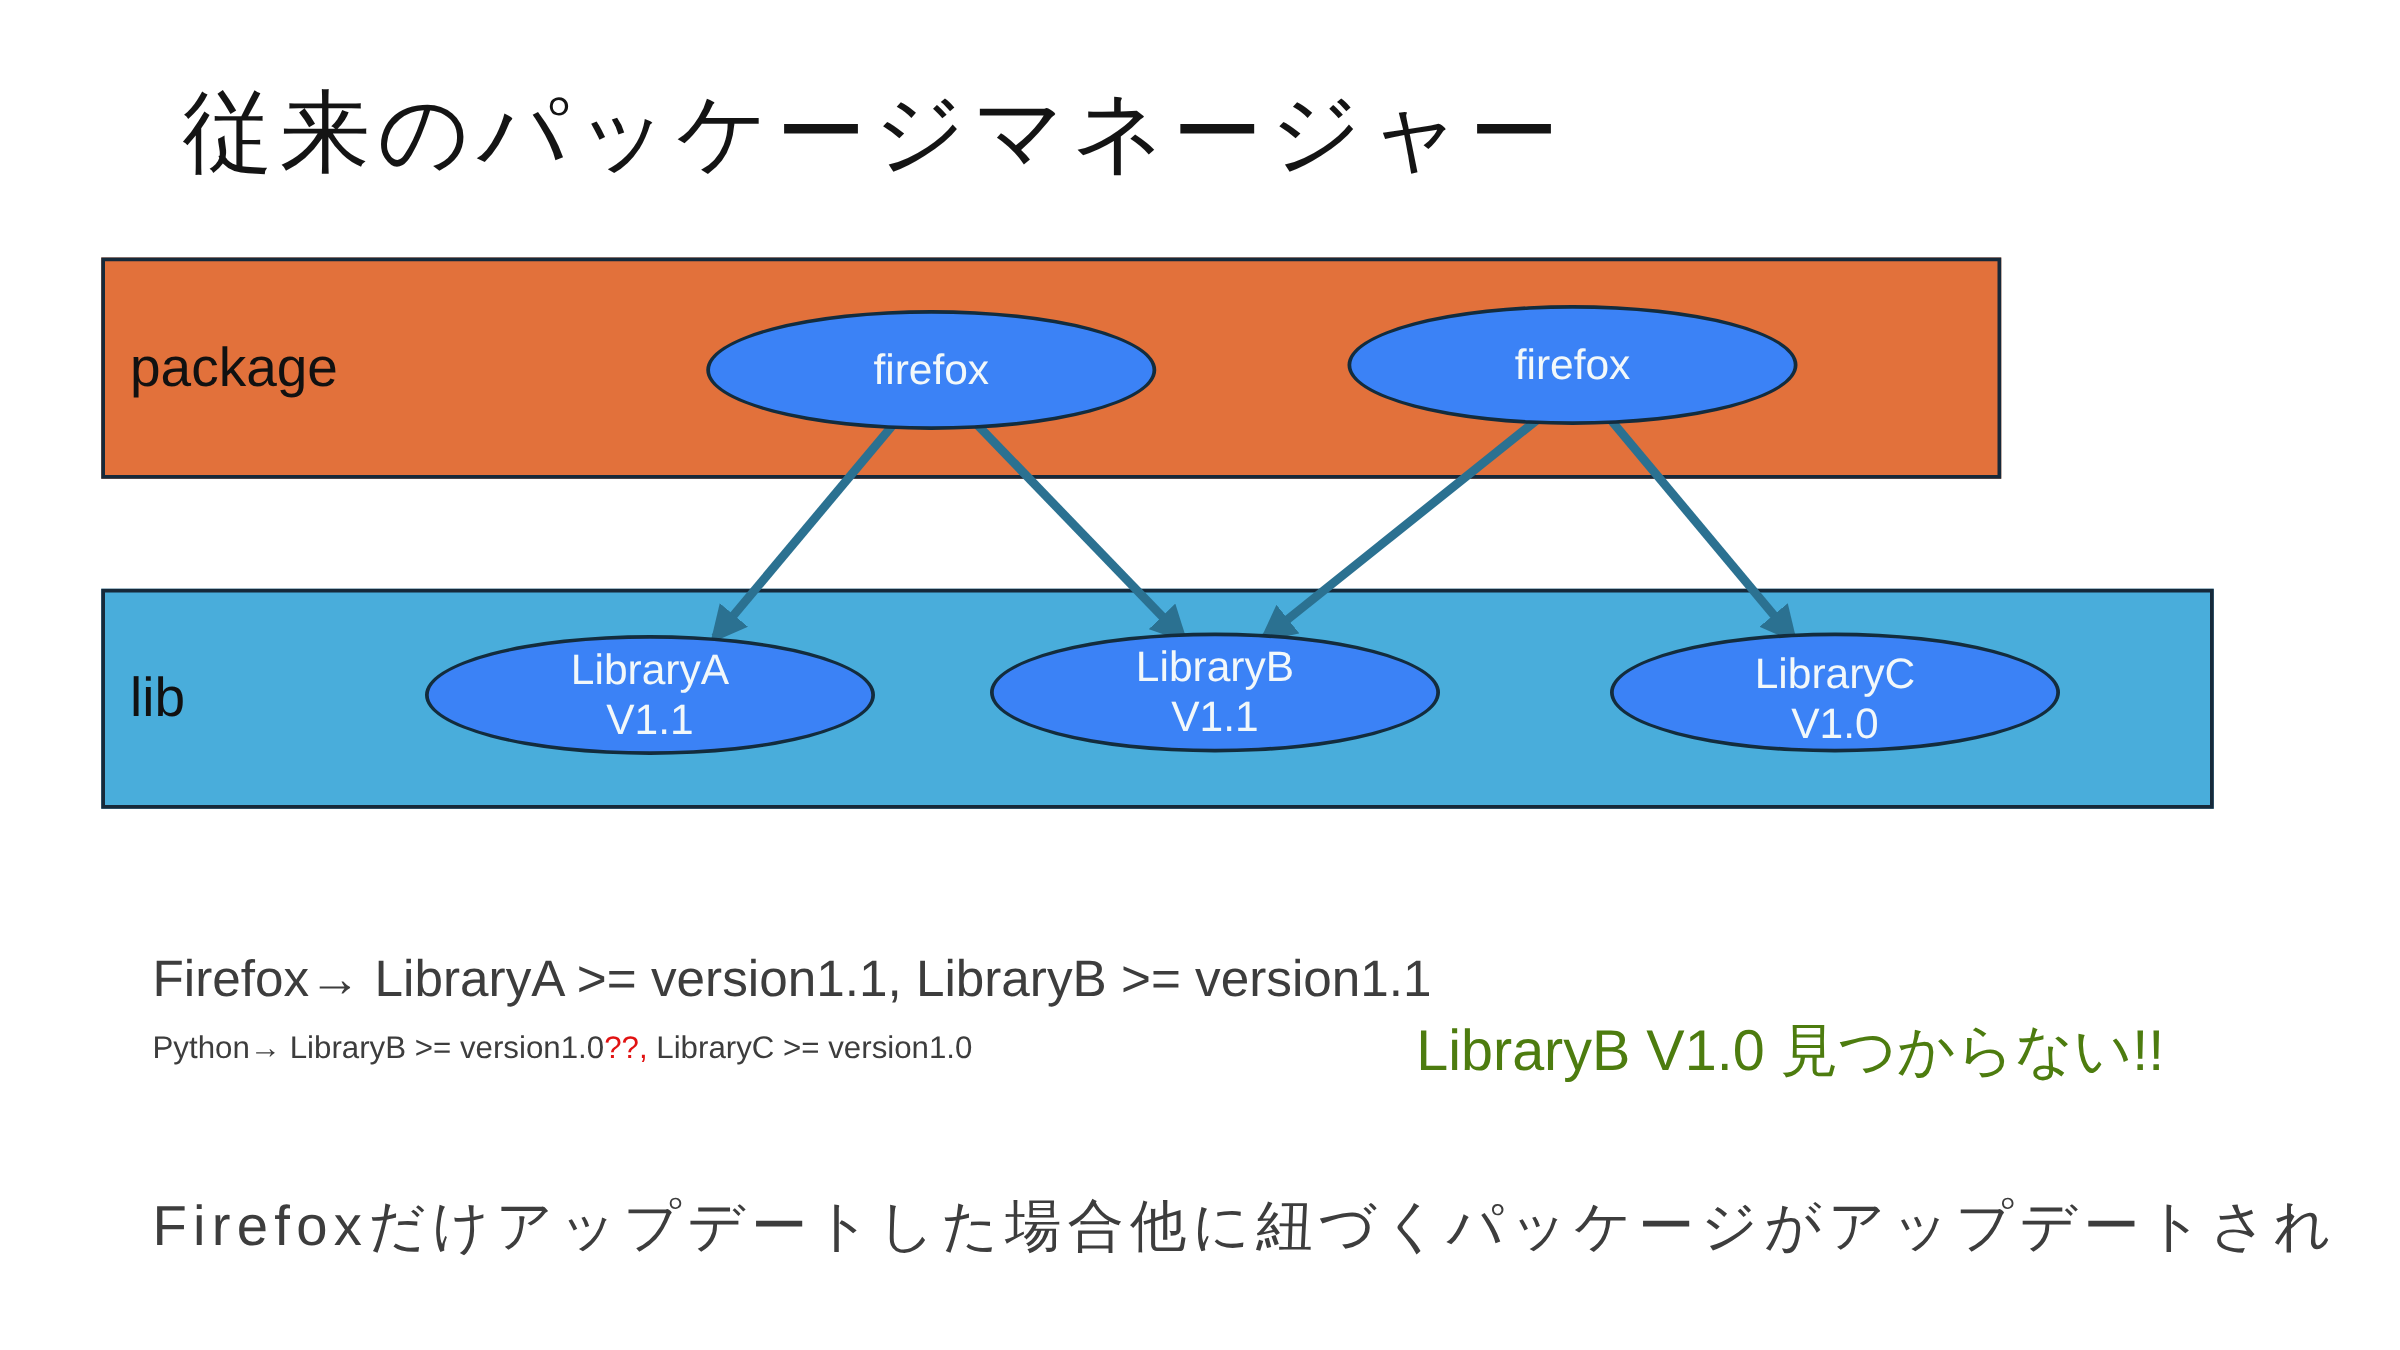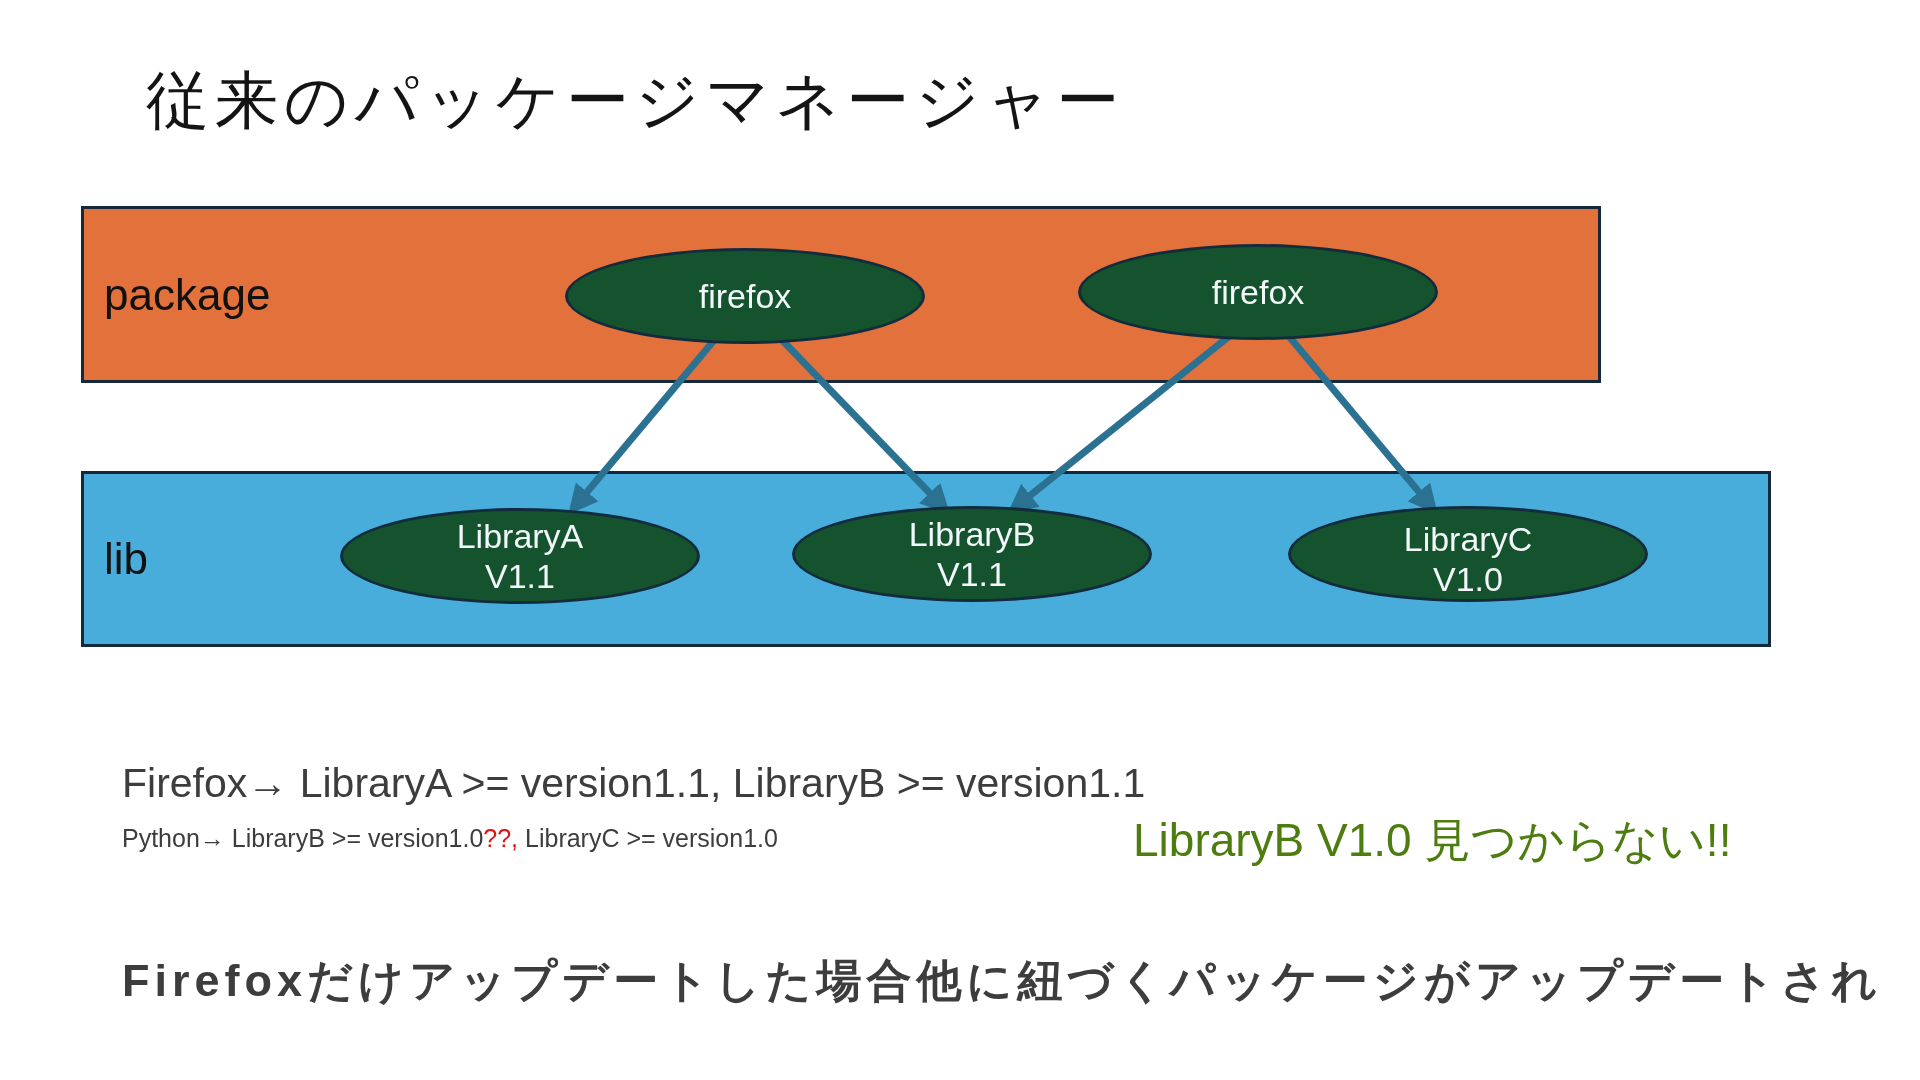--- a/index.html
+++ b/index.html
@@ -3,35 +3,35 @@
 <meta charset="utf-8">
 <style>
   html,body{margin:0;padding:0;}
   body{
     width:1920px;height:1080px;position:relative;background:#ffffff;overflow:hidden;
     font-family:"Liberation Sans","DejaVu Sans",sans-serif;
   }
   .abs{position:absolute;}
   
   .slide-title{
-    left:146px;top:58px;font-size:63px;letter-spacing:6px;font-weight:300;
+    left:146px;top:58px;font-size:72px;letter-spacing:6px;font-weight:300;
     color:#141414;white-space:nowrap;
   }
   
   .layer-box{
     border:3px solid #16293A;box-sizing:border-box;display:flex;align-items:center;
   }
   .pkg-box{left:81px;top:206px;width:1520px;height:177px;background:#E2713B;}
   .lib-box{left:81px;top:471px;width:1690px;height:176px;background:#49ADDB;}
   .layer-label{
     margin-left:20px;font-size:44px;font-weight:400;color:#111111;line-height:1;
   }
   
   .node{
-    width:360px;height:96px;border-radius:50%;background:#14532d;
+    width:360px;height:96px;border-radius:50%;background:#3b82f6;
     border:3px solid #132C3D;box-sizing:border-box;
     display:flex;flex-direction:column;align-items:center;justify-content:center;
     color:#F2F8FA;font-size:34px;font-weight:300;line-height:40px;text-align:center;
   }
   .node-firefox{left:565px;top:248px;}
   .node-python{left:1078px;top:244px;}
   .node-liba{left:340px;top:508px;}
   .node-libb{left:792px;top:506px;text-align:right;}
   .node-libc{left:1288px;top:506px;justify-content:flex-end;}
   
@@ -41,21 +41,21 @@
     left:122px;top:740px;font-size:41px;font-weight:300;color:#3D3D3D;white-space:nowrap;margin-top:20px;
   }
   .note-line2{
     left:122px;top:824px;font-size:25px;font-weight:300;color:#3D3D3D;white-space:nowrap;
   }
   .red-inline{color:#E11212;}
   .alert-text{
     left:1133px;top:810px;font-size:46px;font-weight:400;color:#4d7c0f;white-space:nowrap;
   }
   .paragraph{
-    left:122px;top:952px;font-size:45px;font-weight:700;color:#3D3D3D;
+    left:122px;top:952px;font-size:45px;font-weight:400;color:#3D3D3D;
     line-height:58px;letter-spacing:5px;white-space:nowrap;
   }
 </style>
 </head>
 <body>
 
 <div class="abs slide-title">従来のパッケージマネージャー</div>
 
 <div class="abs layer-box pkg-box">
   <span class="layer-label">package</span>

